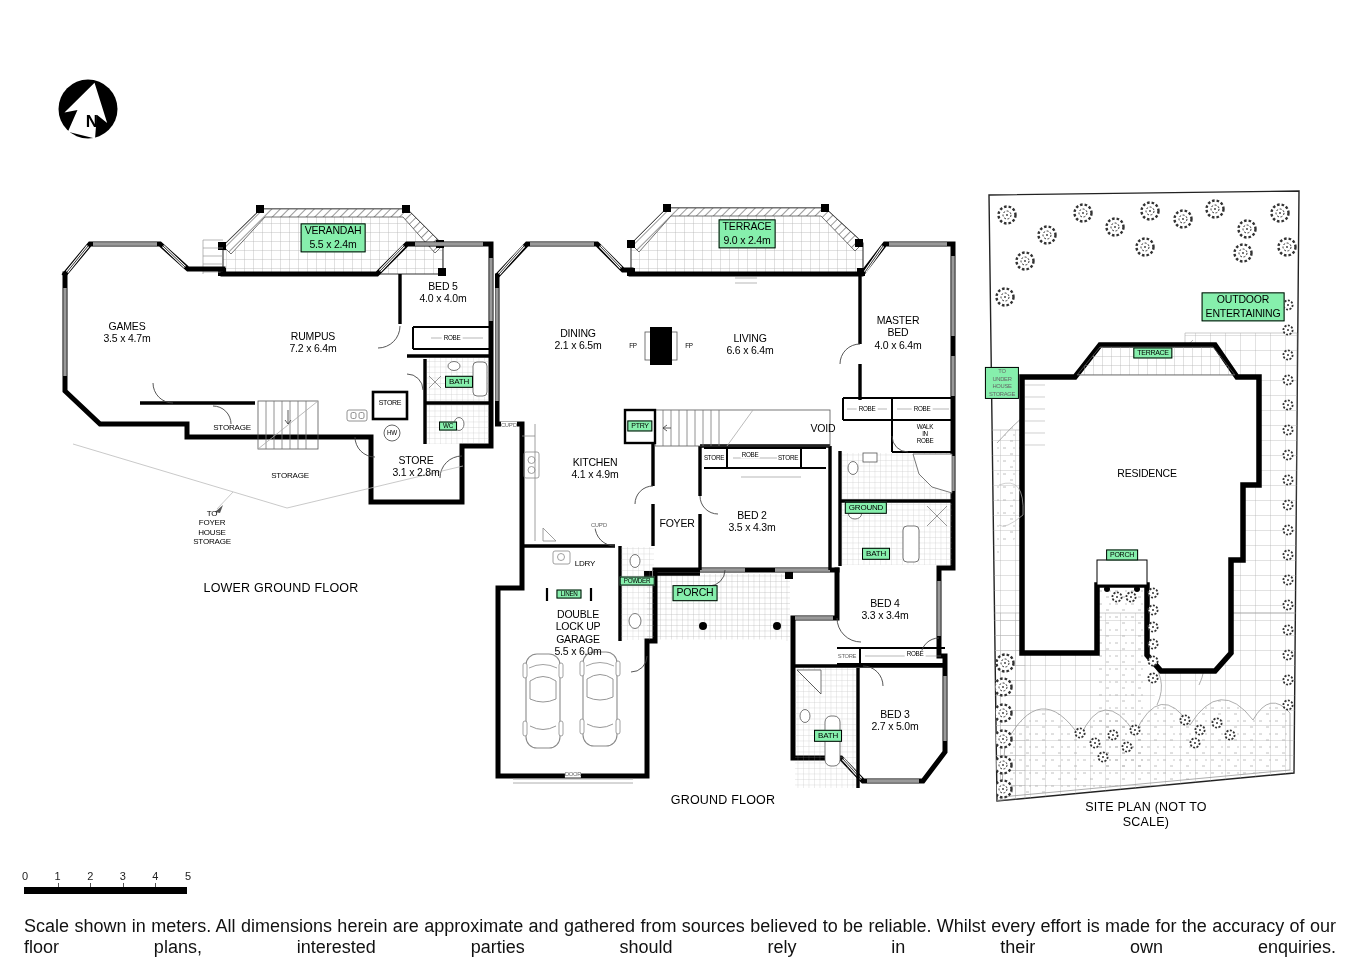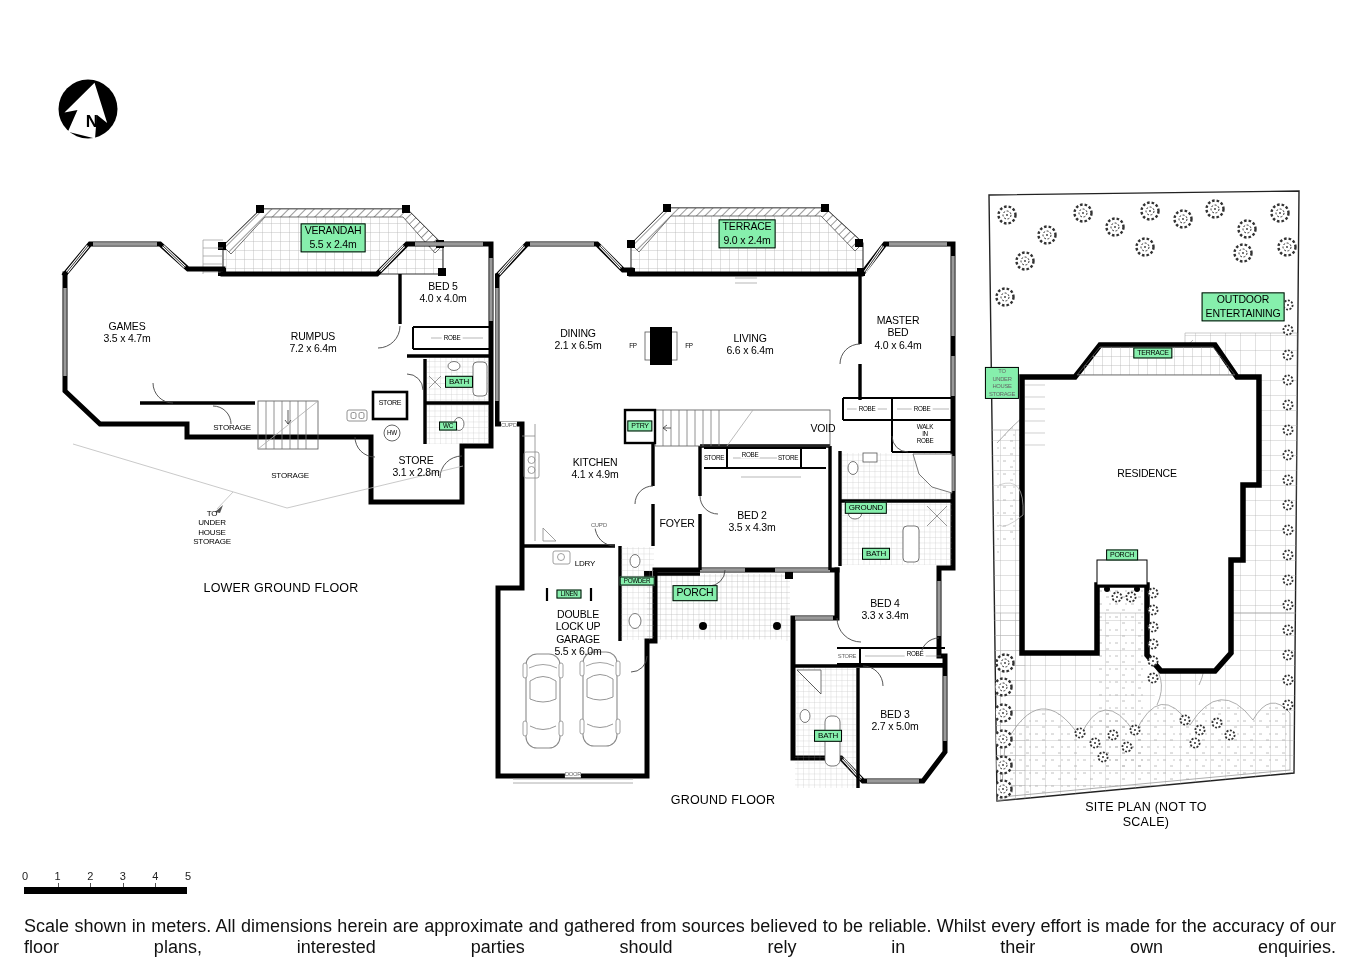--- a/index.html
+++ b/index.html
@@ -177,21 +177,21 @@
     <div class="lbl t6" style="left:397px;top:142px;background:#fff;padding:0 2px;">ROBE</div>
     <div class="lbl boxed t8" style="left:404px;top:186px;">BATH</div>
     <div class="lbl boxed t6" style="left:393px;top:230px;">WC</div>
     <div class="lbl t7" style="left:335px;top:207px;">STORE</div>
     <div class="lbl t6" style="left:337px;top:237px;">HW</div>
     <div class="lbl" style="left:361px;top:270px;">STORE
 3.1 x 2.8m</div>
     <div class="lbl t8" style="left:177px;top:232px;">STORAGE</div>
     <div class="lbl t8" style="left:235px;top:280px;">STORAGE</div>
     <div class="lbl t8" style="left:157px;top:332px;">TO
-UNDER
+FOYER
 HOUSE
 STORAGE</div>
     <div class="lbl title" style="left:226px;top:392px;">LOWER GROUND FLOOR</div>
   </section>
 
   
   <section class="plan" style="left:495px;top:196px;width:465px;height:618px;">
     <svg width="465" height="618" viewBox="0 0 465 618">
 
       <polygon points="136,78 136,48 172,12 330,12 368,47 368,78" fill="url(#grid)" stroke="#333" stroke-width="1.1"></polygon>

